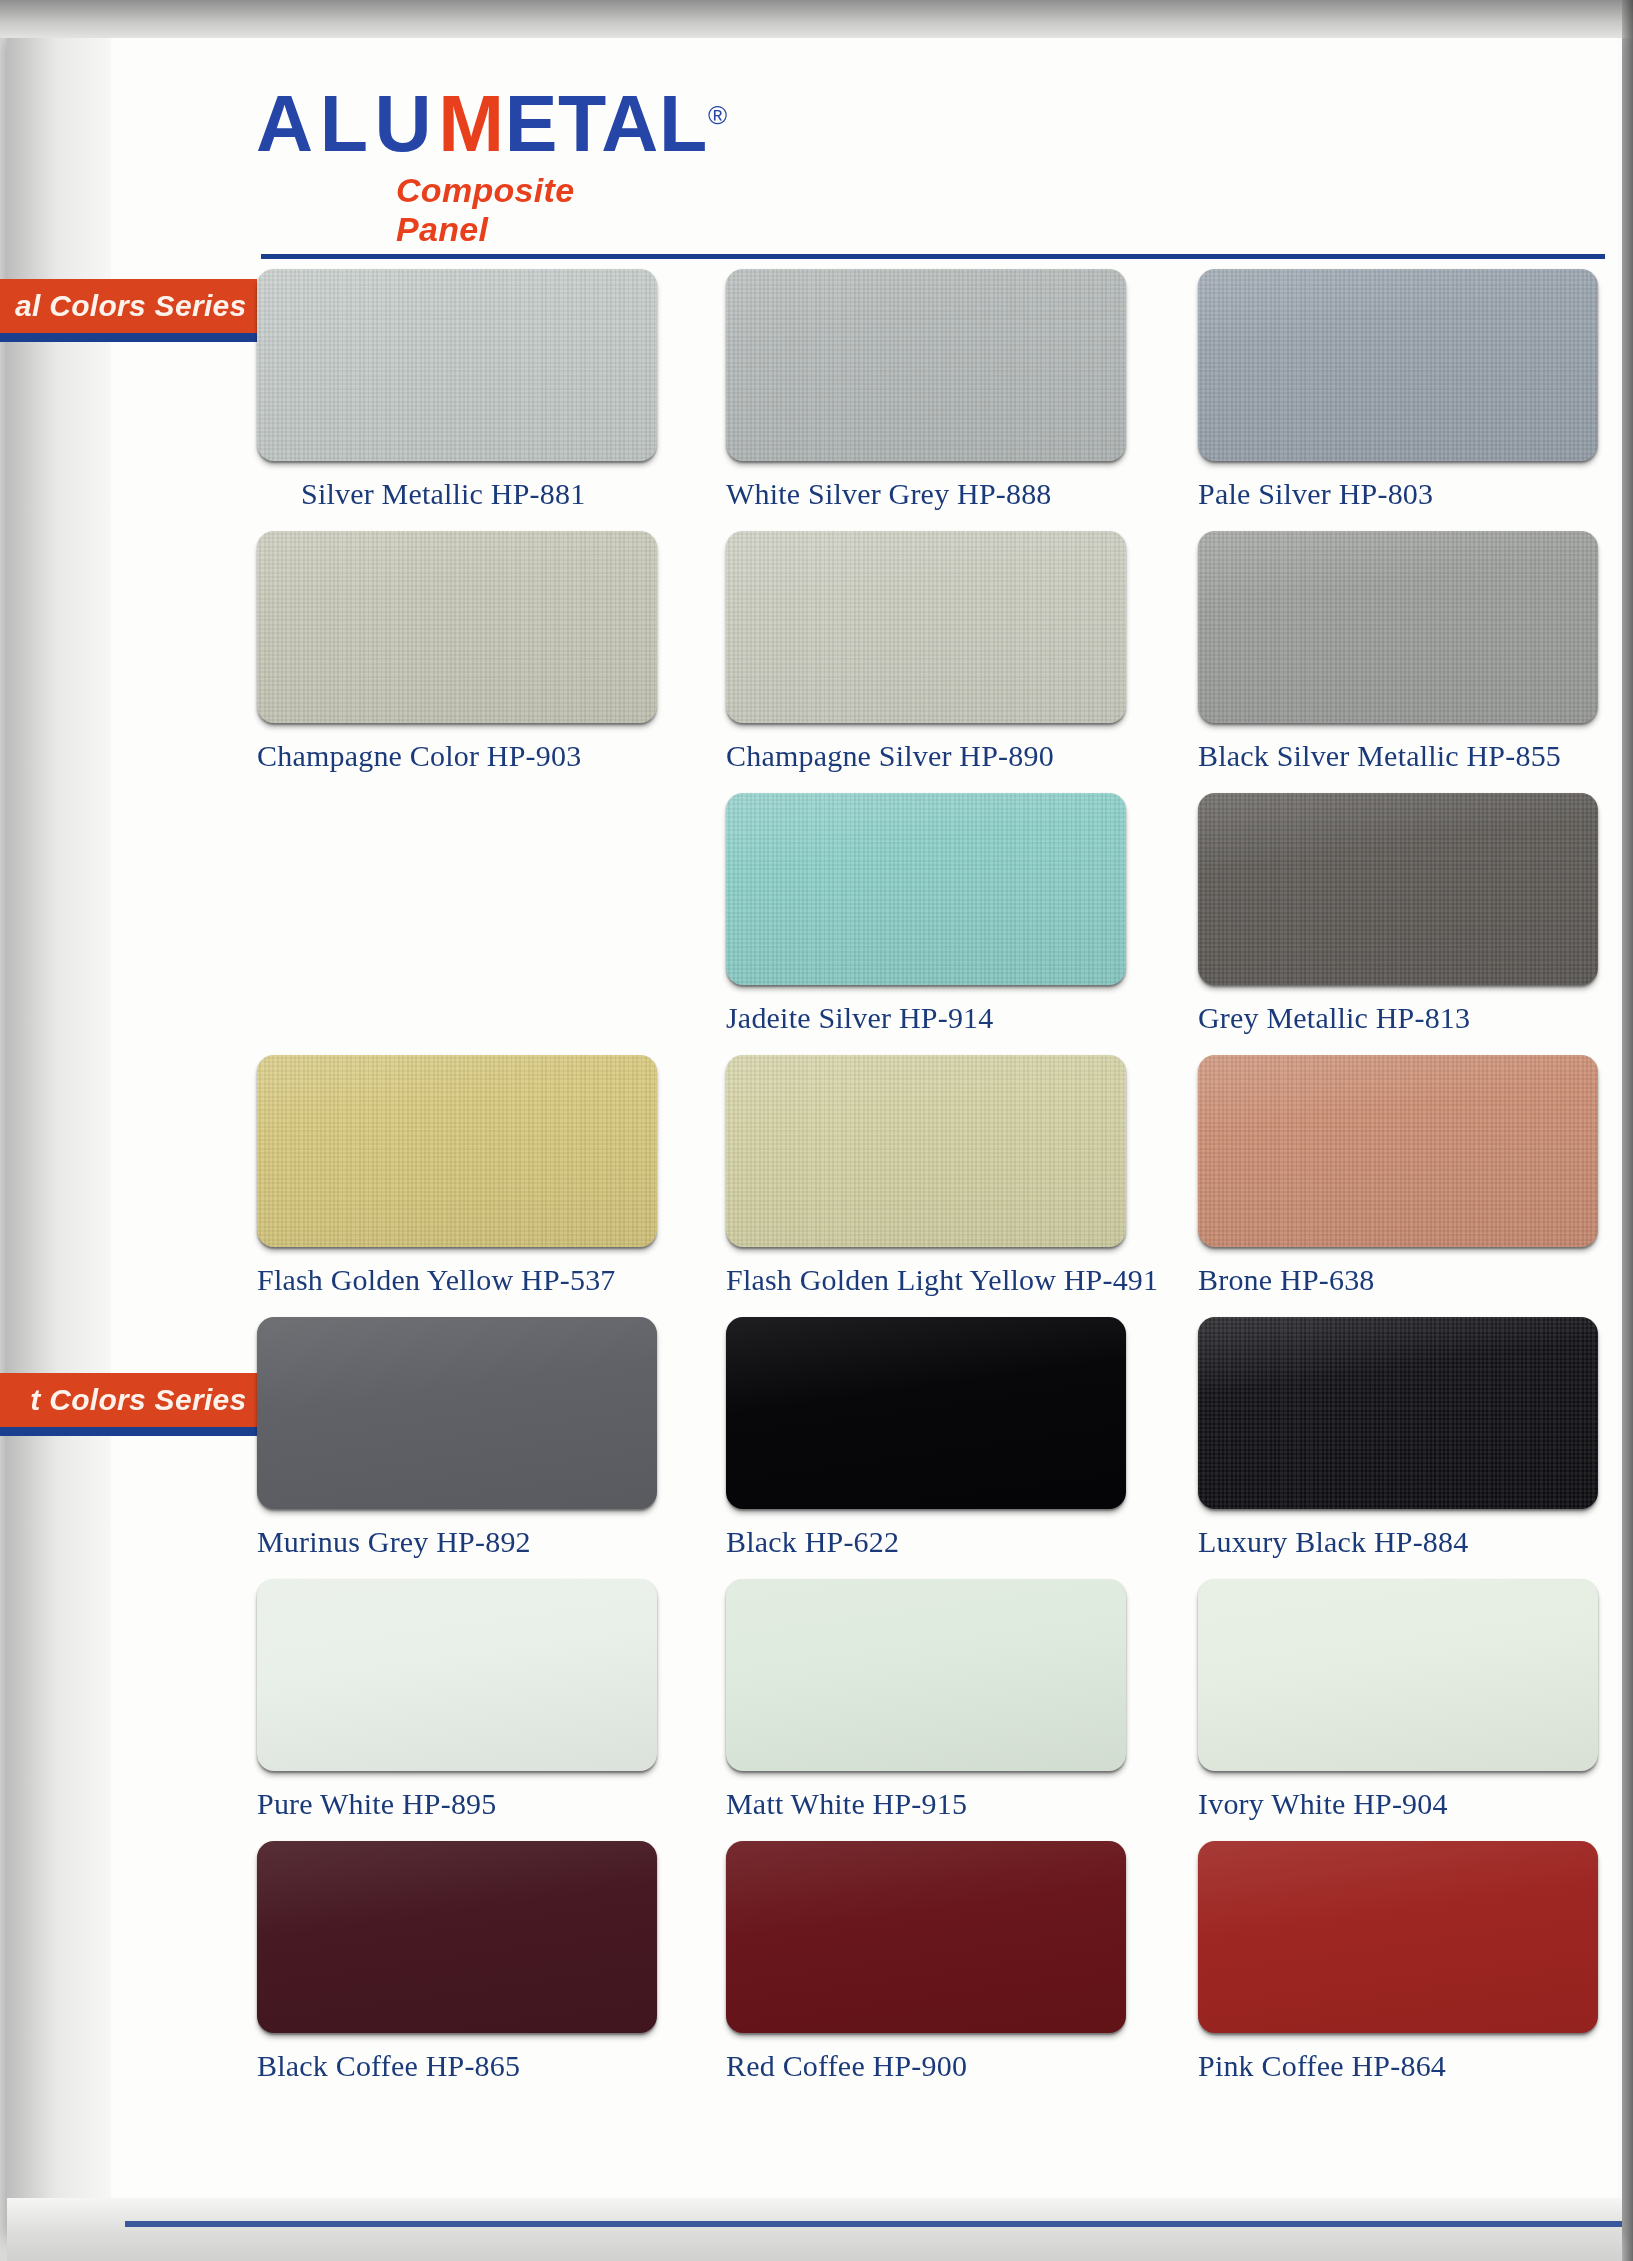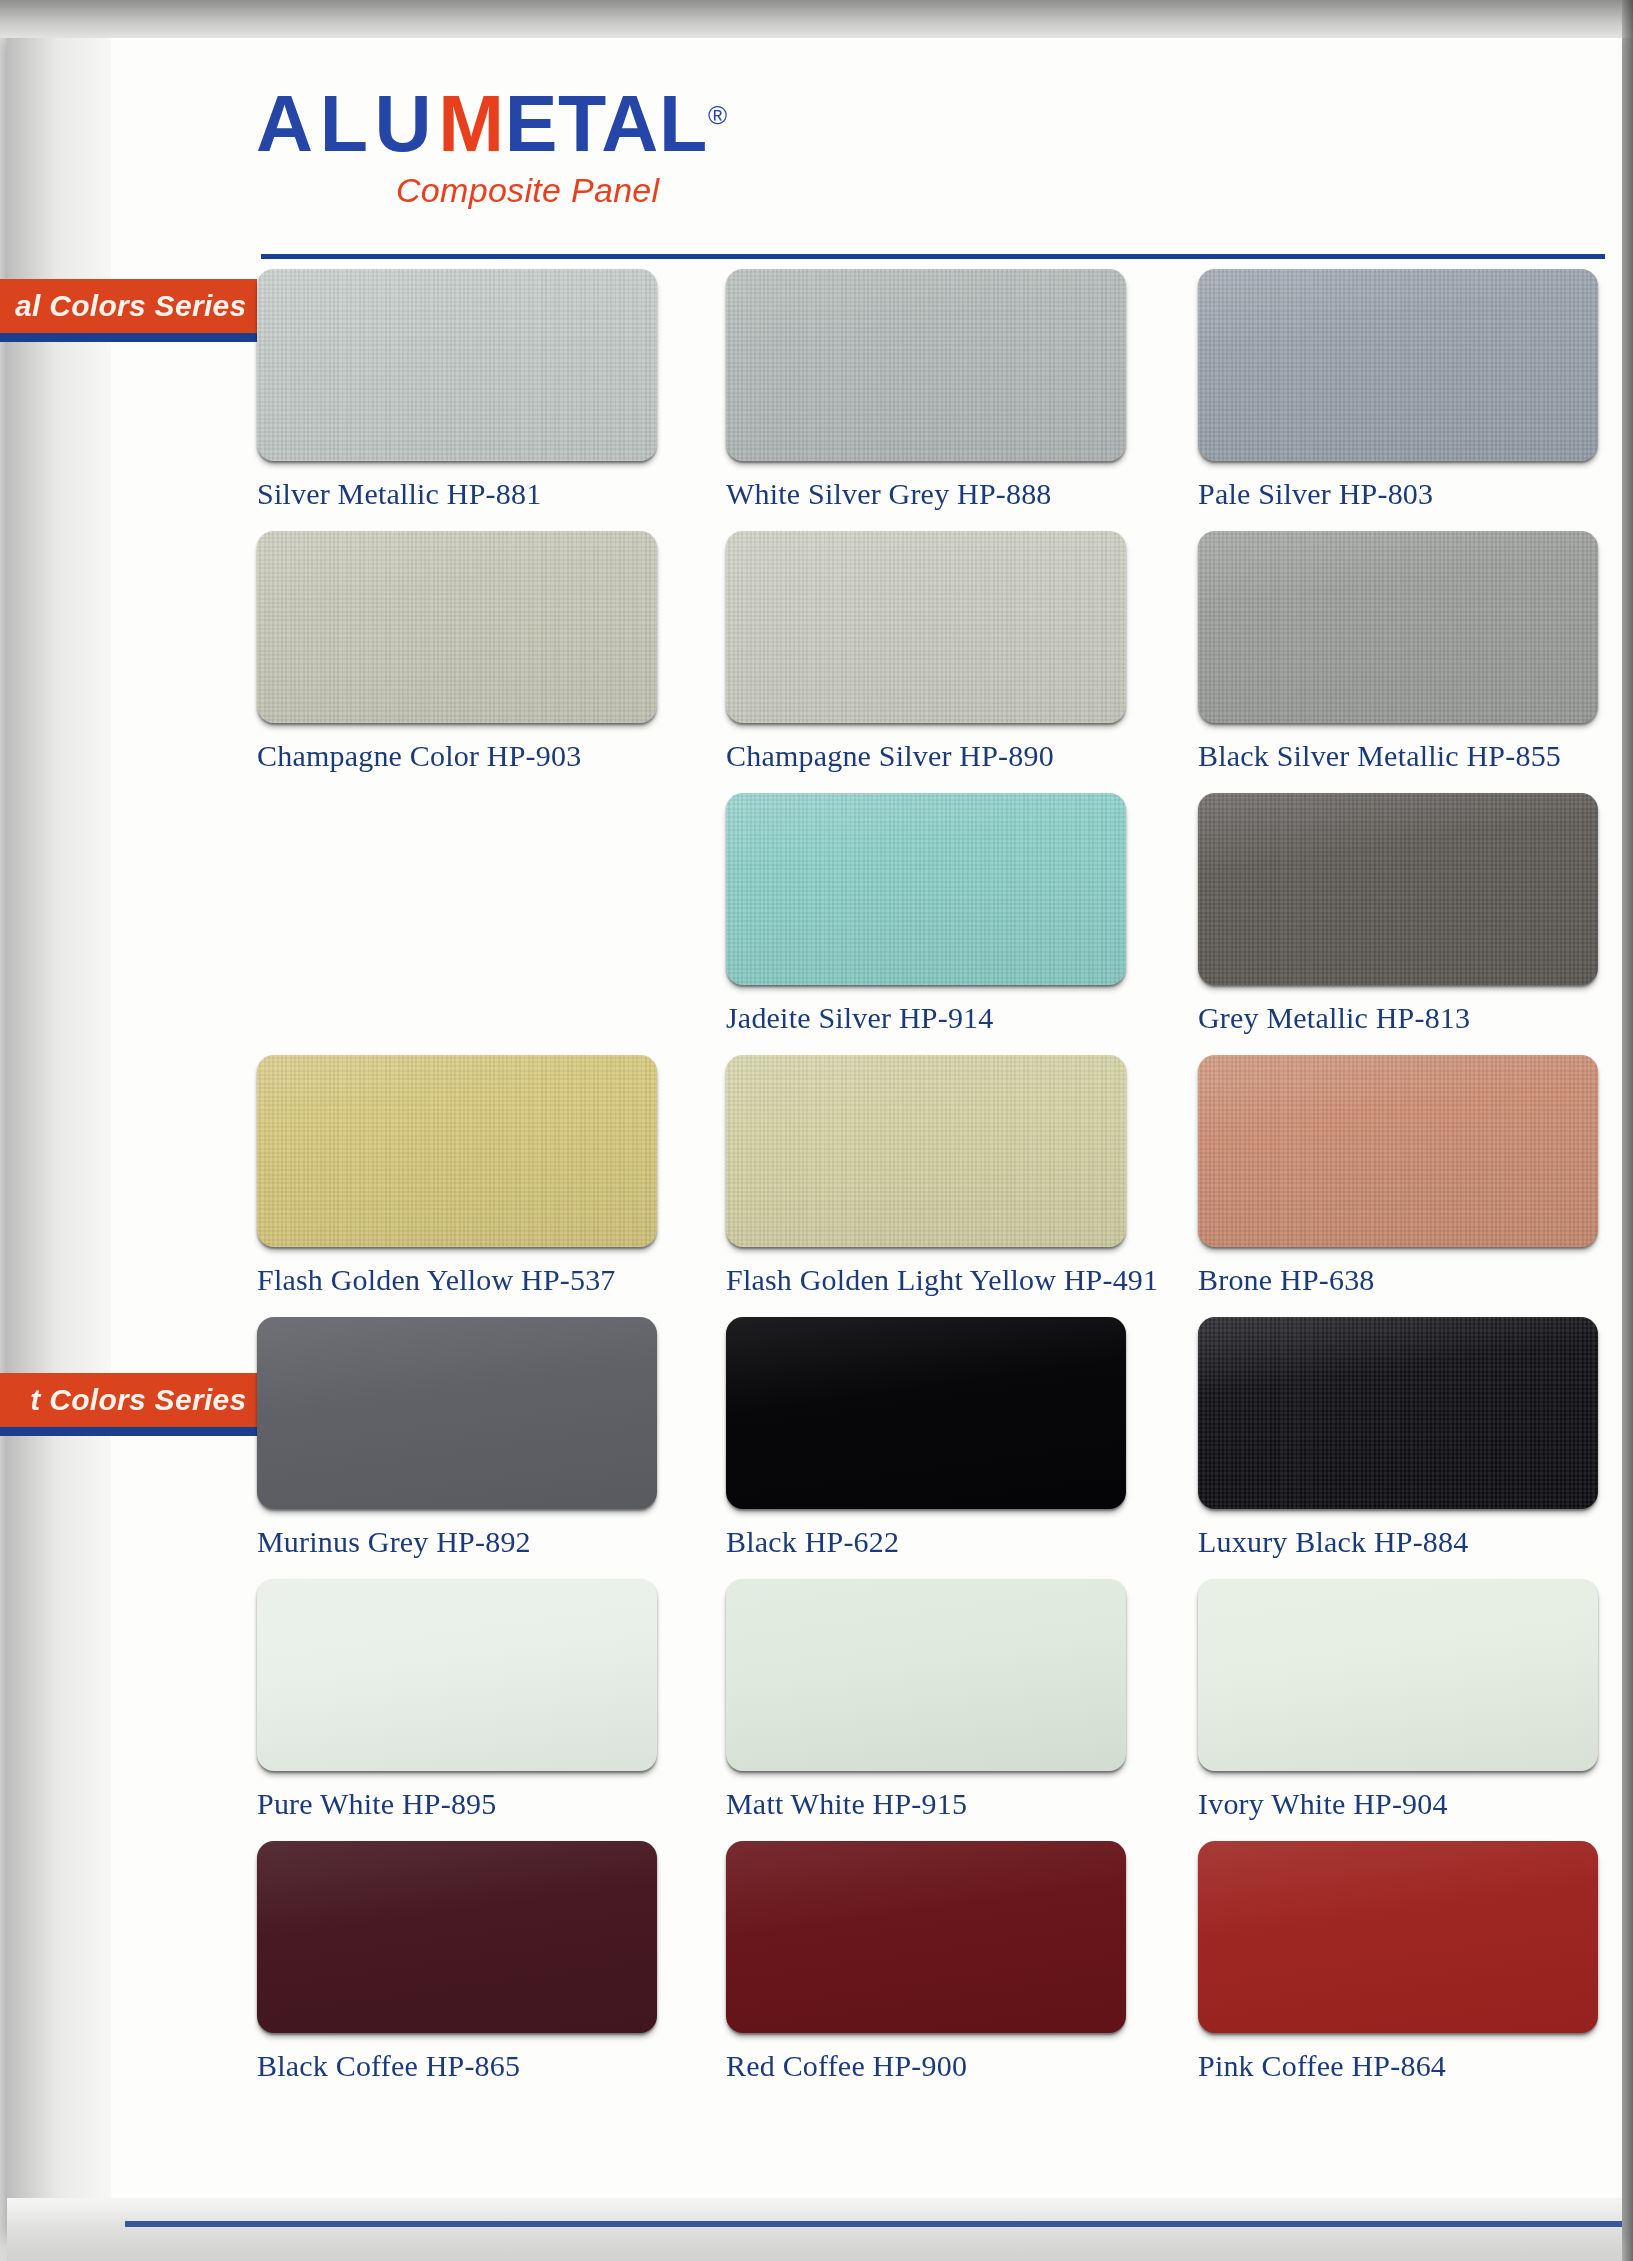--- a/index.html
+++ b/index.html
@@ -100,21 +100,21 @@
   .logo-etal { color: #2546a6; }
   .logo-reg {
     font-size: 26px;
     vertical-align: super;
     color: #2546a6;
     font-weight: 400;
   }
   .logo-sub {
     font-family: "Liberation Sans", sans-serif;
     font-style: italic;
-    font-weight: 400;
+    font-weight: 700;
     font-size: 34px;
     color: #e8401d;
     margin-left: 140px;
     margin-top: 8px;
     letter-spacing: 0.3px;
   }
 
   .header-rule {
     position: absolute;
     left: 261px;
@@ -237,21 +237,21 @@
   <div class="series-banner" style="top: 1373px; background: rgb(217, 68, 31);">
     <span class="series-label" style="color: rgb(253, 243, 236);">t Colors Series</span>
   </div>
   <div class="series-underline" style="top: 1427px; background: rgb(27, 63, 143);"></div>
 
   <div class="grid">
 
     <div class="row">
       <div class="cell c0">
         <div class="swatch" style="background: rgb(196, 203, 201);"></div>
-        <div class="swatch-caption" style="color: rgb(27, 58, 122);">Silver Metallic HP-881</div>
+        <div class="swatch-caption" style="color: rgb(27, 58, 122); margin-left: 44px;">Silver Metallic HP-881</div>
       </div>
       <div class="cell c1">
         <div class="swatch" style="background: rgb(180, 186, 185);"></div>
         <div class="swatch-caption" style="color: rgb(27, 58, 122);">White Silver Grey HP-888</div>
       </div>
       <div class="cell c2">
         <div class="swatch" style="background: rgb(153, 163, 173);"></div>
         <div class="swatch-caption" style="color: rgb(27, 58, 122);">Pale Silver HP-803</div>
       </div>
     </div>

